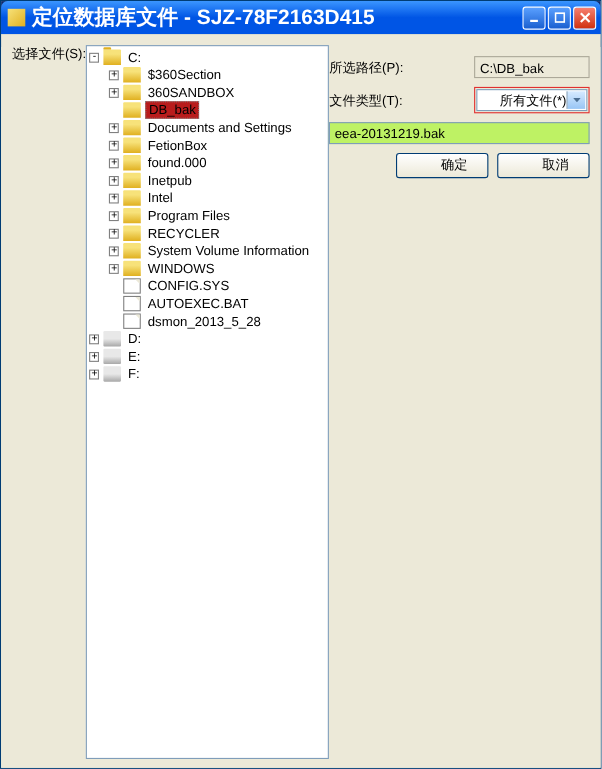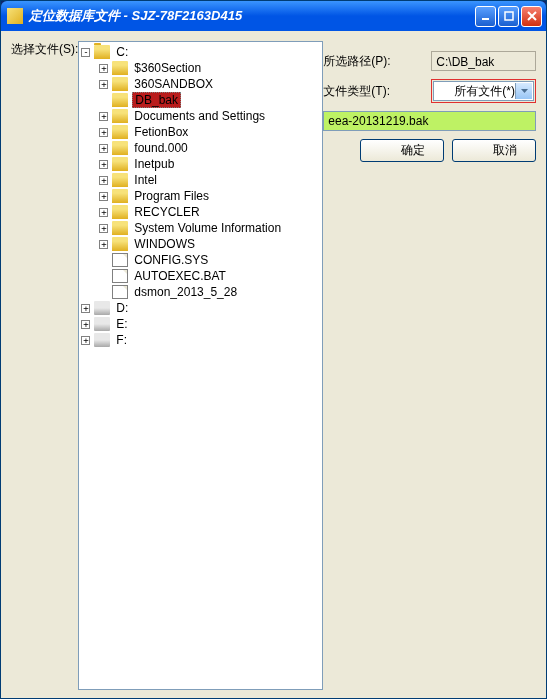--- a/index.html
+++ b/index.html
@@ -28,25 +28,24 @@
     border-radius: 6px 6px 0 0;
   }
   .title-icon {
     width: 16px; height: 16px;
     background: linear-gradient(135deg, #f7e27a, #e0b020);
     margin-right: 6px;
     flex-shrink: 0;
   }
   .title-text {
     color: #fff;
-    font-size: 13px;
+    font-size: 19px;
     font-weight: bold;
     flex: 1;
     white-space: pre;
-    font-style: italic;
   }
   .title-buttons { display: flex; gap: 2px; }
   .title-btn {
     width: 21px; height: 21px;
     border: 1px solid #fff;
     border-radius: 3px;
     display: flex; align-items: center; justify-content: center;
     color: #fff; font-size: 12px; font-weight: bold;
     cursor: default;
   }
@@ -127,20 +126,21 @@
   }
   .node-label.selected {
     border: 1px dotted #808080;
     background: #b91c1c;
   }
 
   .form-rows { margin-top: 10px; }
   .form-row {
     display: flex; align-items: center;
     margin-bottom: 8px;
+    gap: 24px;
   }
   .form-label { width: 108px; }
   .path-display {
     flex: 1;
     border: 1px solid #aca899;
     background: #ece9d8;
     padding: 3px 4px;
     height: 20px;
   }
   .type-select-wrap {

